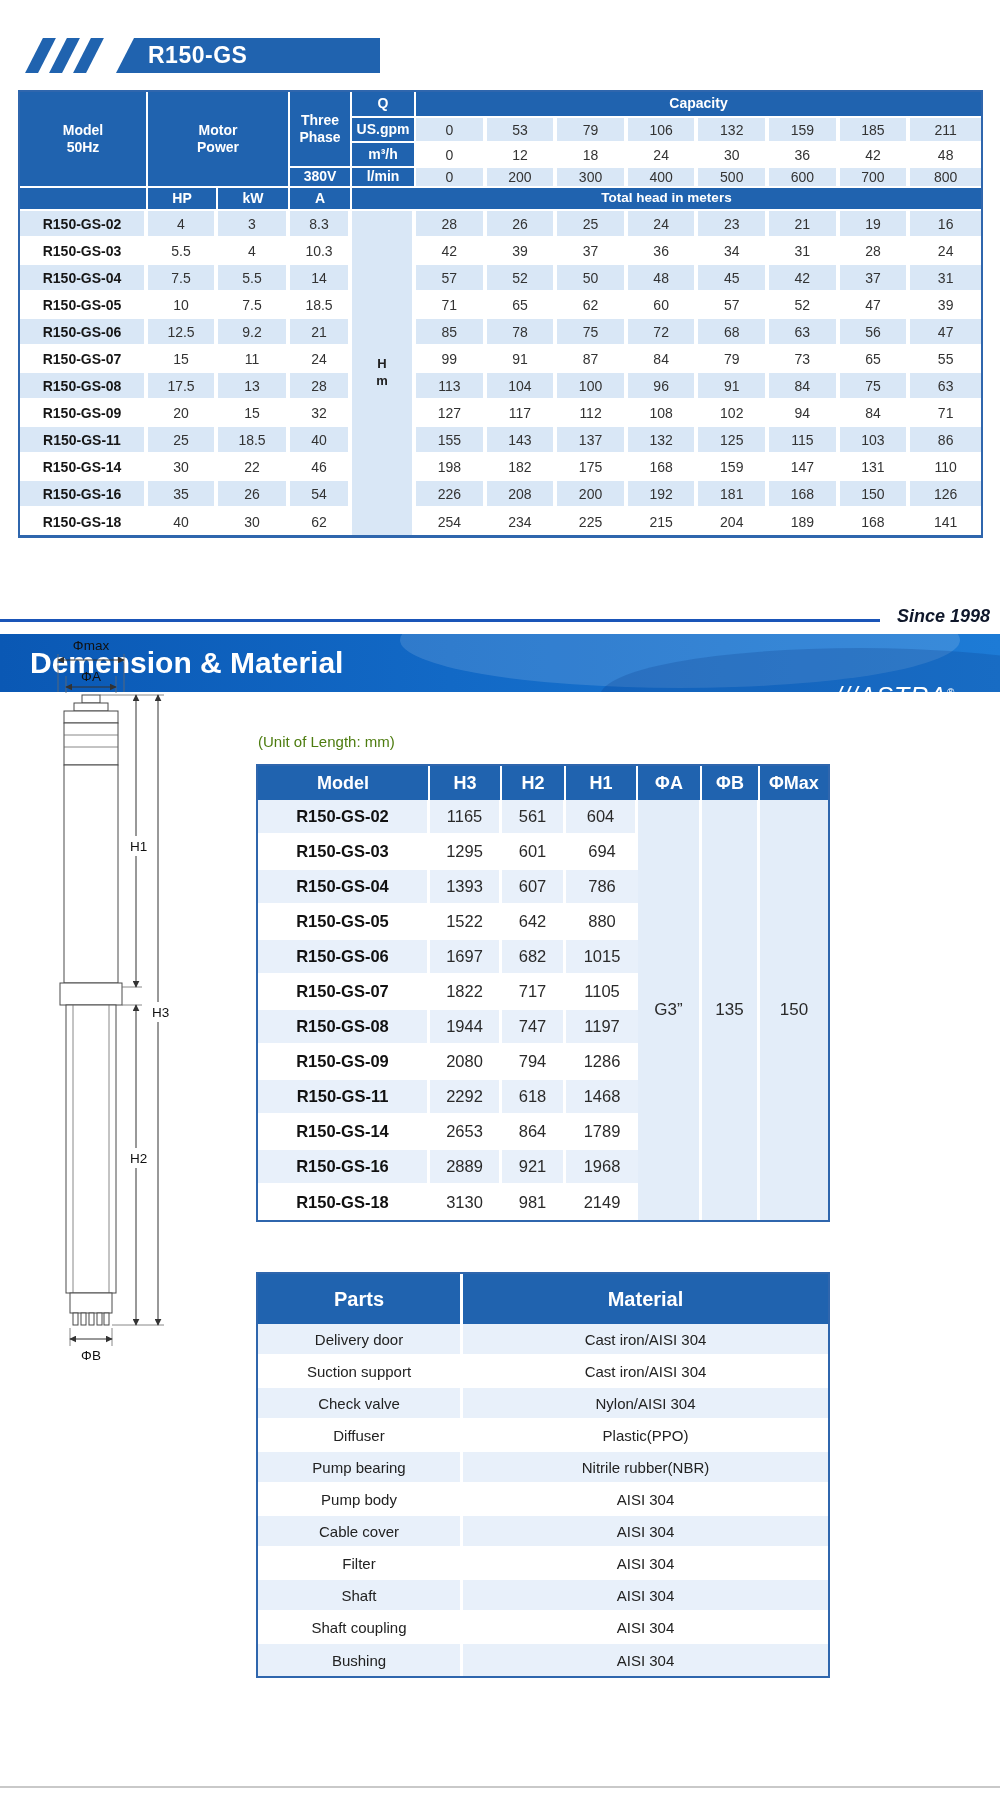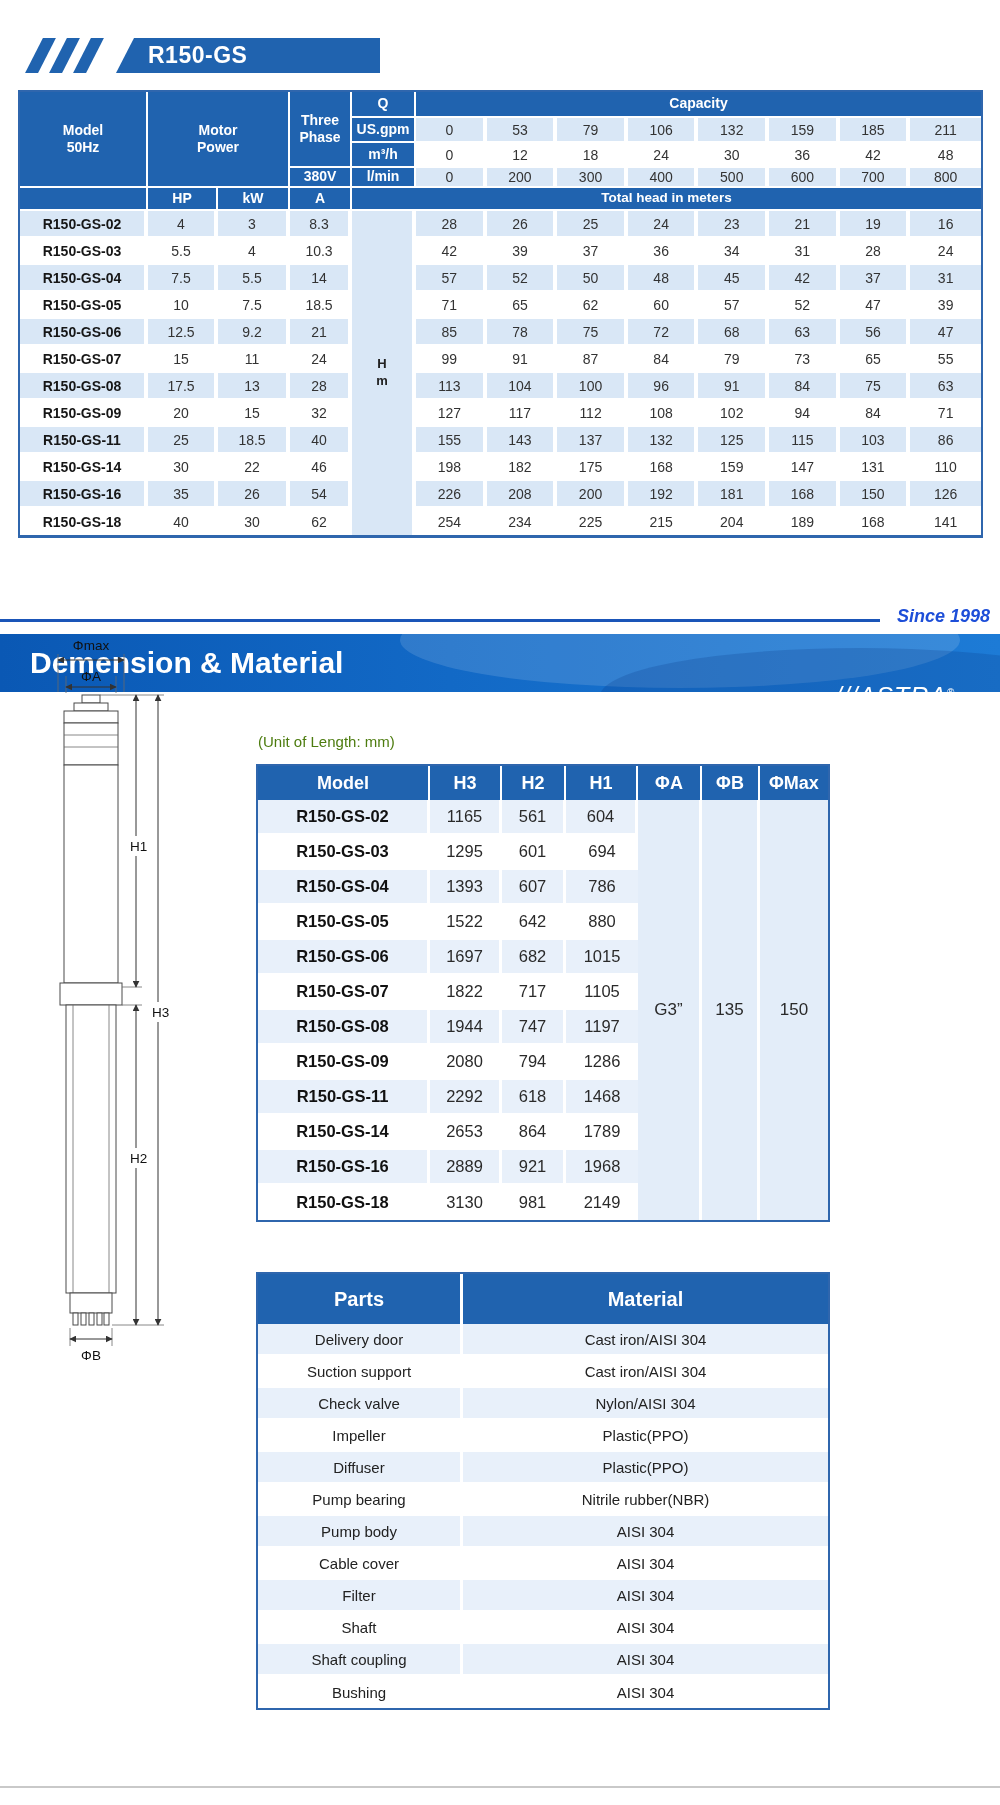--- a/index.html
+++ b/index.html
@@ -33,21 +33,21 @@
   .perf tbody tr { height:27px; }
   .perf tbody tr:nth-child(odd) td { background:#d9e7f6; }
   .perf tbody tr:nth-child(even) td { background:#fff; }
   .perf tbody tr:last-child td { border-bottom:0; }
   .perf td.model { font-weight:bold; color:#161616; }
   .perf tbody tr td.hm { background:#d9e7f6; font-weight:bold; color:#222; font-size:13px; line-height:1.3; border-bottom:0; }
   .perf th.subh { font-size:13.5px; }
 
   
   .since-line { position:absolute; left:0; top:619px; width:880px; height:3px; background:#1a55b8; }
-  .since { position:absolute; right:10px; top:606px; color:#1d4ed8; font-size:18px; font-weight:bold; font-style:italic; }
+  .since { position:absolute; right:10px; top:606px; color:#0f172a; font-size:18px; font-weight:bold; font-style:italic; }
 
   
   .section-banner { position:absolute; left:0; top:634px; width:1000px; height:58px; overflow:hidden;
                     background:linear-gradient(90deg,#0a58b4 0%,#1269c6 45%,#1d7bd6 100%); }
   .wave1 { position:absolute; left:400px; top:-42px; width:560px; height:96px; background:rgba(255,255,255,.13); border-radius:50%; }
   .wave2 { position:absolute; left:600px; bottom:-52px; width:520px; height:96px; background:rgba(8,56,130,.22); border-radius:50%; }
   .section-title { position:absolute; left:30px; top:0; height:58px; line-height:58px; color:#fff; font-size:30px; font-weight:bold; }
   .logo { position:absolute; right:30px; top:9px; width:150px; text-align:center; color:#fff; }
   .logo .mark { font-size:25px; font-weight:400; font-style:italic; letter-spacing:1px; line-height:1;margin-top:41px; }
   .logo .reg { font-size:10px; vertical-align:super; font-style:normal; }
@@ -532,24 +532,20 @@
         </tr>
       <tr>
           <td>Suction support</td>
           <td>Cast iron/AISI 304</td>
         </tr>
       <tr>
           <td>Check valve</td>
           <td>Nylon/AISI 304</td>
         </tr>
       <tr>
-          <td>Impeller</td>
-          <td>Plastic(PPO)</td>
-        </tr>
-      <tr>
           <td>Diffuser</td>
           <td>Plastic(PPO)</td>
         </tr>
       <tr>
           <td>Pump bearing</td>
           <td>Nitrile rubber(NBR)</td>
         </tr>
       <tr>
           <td>Pump body</td>
           <td>AISI 304</td>

